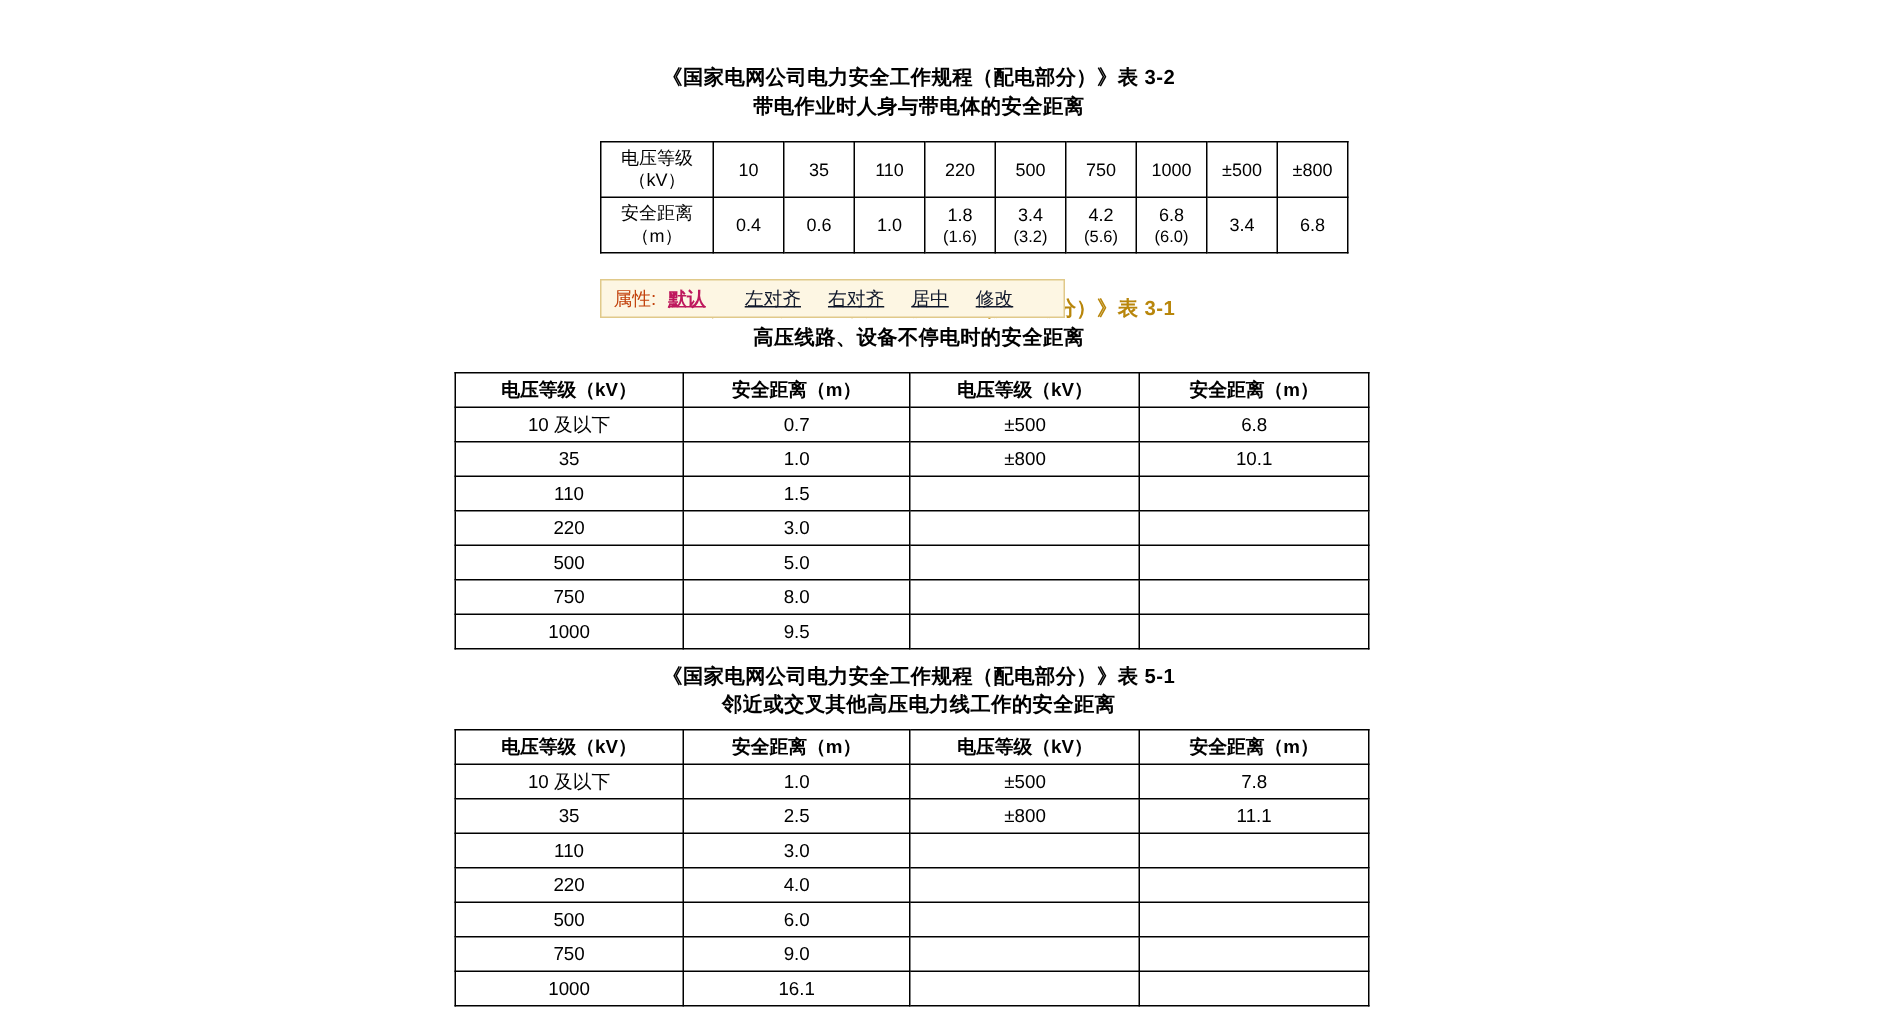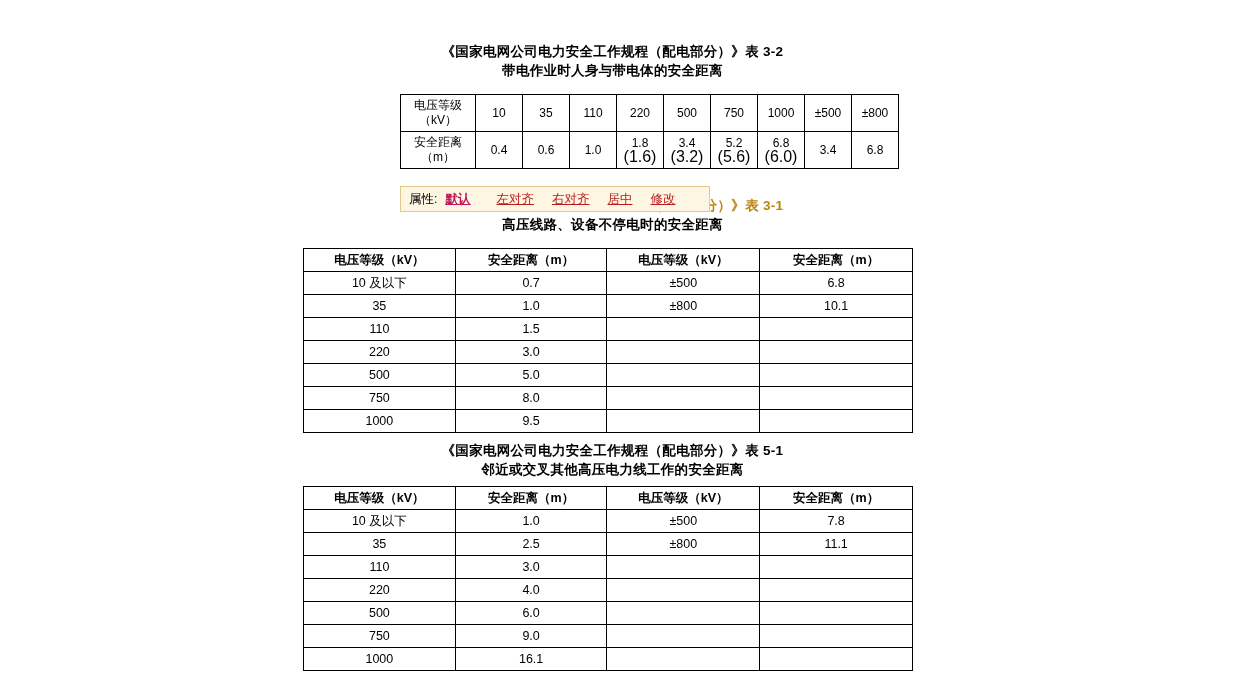--- a/index.html
+++ b/index.html
@@ -63,21 +63,21 @@
     line-height: 15px;
     padding: 3px 5px;
   }
   .t32 .vcell {
     width: 38px;
   }
   .t32 .two-line {
     line-height: 14px;
   }
   .t32 .two-line small {
-    font-size: 16px;
+    font-size: 11px;
   }
 
   
   .attr-bar {
     position: absolute;
     left: 400px;
     top: 186px;
     width: 310px;
     height: 26px;
     background: #fdf6e3;
@@ -85,24 +85,24 @@
     box-sizing: border-box;
     display: flex;
     align-items: center;
     padding: 0 8px;
     font-size: 12.5px;
     color: #333;
     z-index: 5;
   }
   .attr-bar .lbl {
     margin-right: 8px;
-    color: #000000;
+    color: #c2410c;
   }
   .attr-bar a {
-    color: #b91c1c;
+    color: #0f172a;
     text-decoration: underline;
     margin-right: 18px;
     cursor: pointer;
     font-size: 12.5px;
   }
   .attr-bar a.bold {
     font-weight: bold;
     color: #be185d;
     margin-right: 26px;
   }
@@ -198,21 +198,21 @@
           <td class="vcell">1.0</td>
           <td class="vcell two-line">
             <div>1.8</div>
             <small>(1.6)</small>
           </td>
           <td class="vcell two-line">
             <div>3.4</div>
             <small>(3.2)</small>
           </td>
           <td class="vcell two-line">
-            <div>5.2</div>
+            <div>4.2</div>
             <small>(5.6)</small>
           </td>
           <td class="vcell two-line">
             <div>6.8</div>
             <small>(6.0)</small>
           </td>
           <td class="vcell">3.4</td>
           <td class="vcell">6.8</td>
         </tr>
       </tbody>

